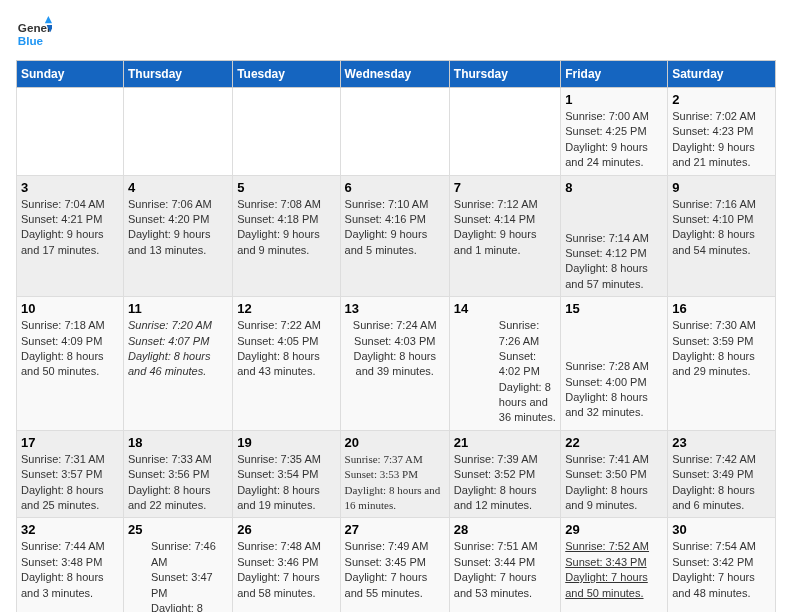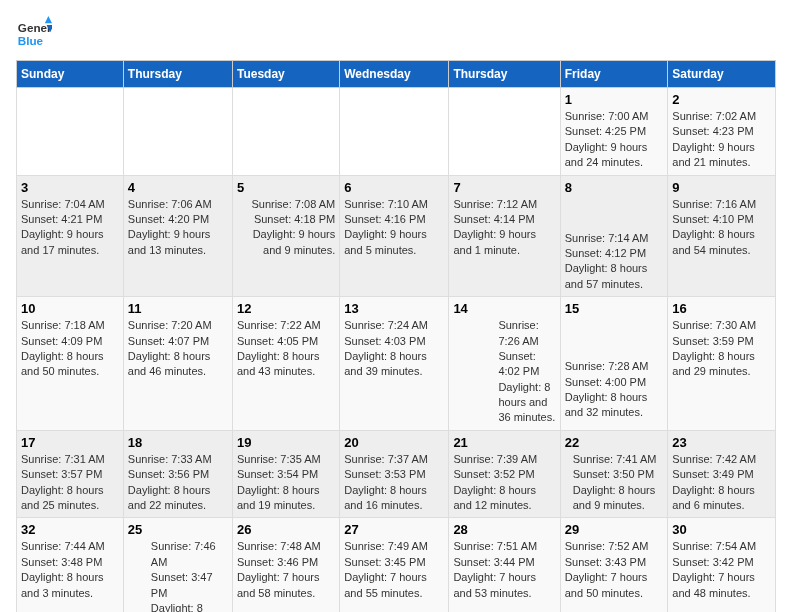--- a/index.html
+++ b/index.html
@@ -135,21 +135,21 @@
 Daylight: 9 hours and 17 minutes.</div>
         </td>
         <td>
           <span class="day-num">4</span>
           <div class="day-info" style="white-space: pre-line;">Sunrise: 7:06 AM
 Sunset: 4:20 PM
 Daylight: 9 hours and 13 minutes.</div>
         </td>
         <td>
           <span class="day-num">5</span>
-          <div class="day-info" style="white-space: pre-line; text-align: right;">Sunrise: 7:08 AM
+          <div class="day-info" style="white-space: pre-line;">Sunrise: 7:08 AM
 Sunset: 4:18 PM
 Daylight: 9 hours and 9 minutes.</div>
         </td>
         <td>
           <span class="day-num">6</span>
           <div class="day-info" style="white-space: pre-line;">Sunrise: 7:10 AM
 Sunset: 4:16 PM
 Daylight: 9 hours and 5 minutes.</div>
         </td>
         <td>
@@ -173,33 +173,33 @@
       </tr>
       <tr>
         <td>
           <span class="day-num">10</span>
           <div class="day-info" style="white-space: pre-line;">Sunrise: 7:18 AM
 Sunset: 4:09 PM
 Daylight: 8 hours and 50 minutes.</div>
         </td>
         <td>
           <span class="day-num">11</span>
-          <div class="day-info" style="white-space: pre-line;">Sunrise: 7:20 AM
+          <div class="day-info" style="white-space: pre-line; font-style: italic;">Sunrise: 7:20 AM
 Sunset: 4:07 PM
 Daylight: 8 hours and 46 minutes.</div>
         </td>
         <td>
           <span class="day-num">12</span>
           <div class="day-info" style="white-space: pre-line;">Sunrise: 7:22 AM
 Sunset: 4:05 PM
 Daylight: 8 hours and 43 minutes.</div>
         </td>
         <td>
           <span class="day-num">13</span>
-          <div class="day-info" style="white-space: pre-line;">Sunrise: 7:24 AM
+          <div class="day-info" style="white-space: pre-line; text-align: center;">Sunrise: 7:24 AM
 Sunset: 4:03 PM
 Daylight: 8 hours and 39 minutes.</div>
         </td>
         <td>
           <span class="day-num">14</span>
           <div class="day-info" style="white-space: pre-line; margin-left: 45px;">Sunrise: 7:26 AM
 Sunset: 4:02 PM
 Daylight: 8 hours and 36 minutes.</div>
         </td>
         <td>
@@ -229,33 +229,33 @@
 Daylight: 8 hours and 22 minutes.</div>
         </td>
         <td>
           <span class="day-num">19</span>
           <div class="day-info" style="white-space: pre-line;">Sunrise: 7:35 AM
 Sunset: 3:54 PM
 Daylight: 8 hours and 19 minutes.</div>
         </td>
         <td>
           <span class="day-num">20</span>
-          <div class="day-info" style="white-space: pre-line;">Sunrise: 7:37 AM
+          <div class="day-info" style="white-space: pre-line; font-family: Liberation Serif, serif;">Sunrise: 7:37 AM
 Sunset: 3:53 PM
 Daylight: 8 hours and 16 minutes.</div>
         </td>
         <td>
           <span class="day-num">21</span>
           <div class="day-info" style="white-space: pre-line;">Sunrise: 7:39 AM
 Sunset: 3:52 PM
 Daylight: 8 hours and 12 minutes.</div>
         </td>
         <td>
           <span class="day-num">22</span>
-          <div class="day-info" style="white-space: pre-line; margin-left: 8px;">Sunrise: 7:41 AM
+          <div class="day-info" style="white-space: pre-line;">Sunrise: 7:41 AM
 Sunset: 3:50 PM
 Daylight: 8 hours and 9 minutes.</div>
         </td>
         <td>
           <span class="day-num">23</span>
           <div class="day-info" style="white-space: pre-line;">Sunrise: 7:42 AM
 Sunset: 3:49 PM
 Daylight: 8 hours and 6 minutes.</div>
         </td>
       </tr>
@@ -285,21 +285,21 @@
 Daylight: 7 hours and 55 minutes.</div>
         </td>
         <td>
           <span class="day-num">28</span>
           <div class="day-info" style="white-space: pre-line;">Sunrise: 7:51 AM
 Sunset: 3:44 PM
 Daylight: 7 hours and 53 minutes.</div>
         </td>
         <td>
           <span class="day-num">29</span>
-          <div class="day-info" style="white-space: pre-line;">Sunrise: 7:52 AM
+          <div class="day-info" style="white-space: pre-line; text-decoration: underline;">Sunrise: 7:52 AM
 Sunset: 3:43 PM
 Daylight: 7 hours and 50 minutes.</div>
         </td>
         <td>
           <span class="day-num">30</span>
           <div class="day-info" style="white-space: pre-line;">Sunrise: 7:54 AM
 Sunset: 3:42 PM
 Daylight: 7 hours and 48 minutes.</div>
         </td>
       </tr>

